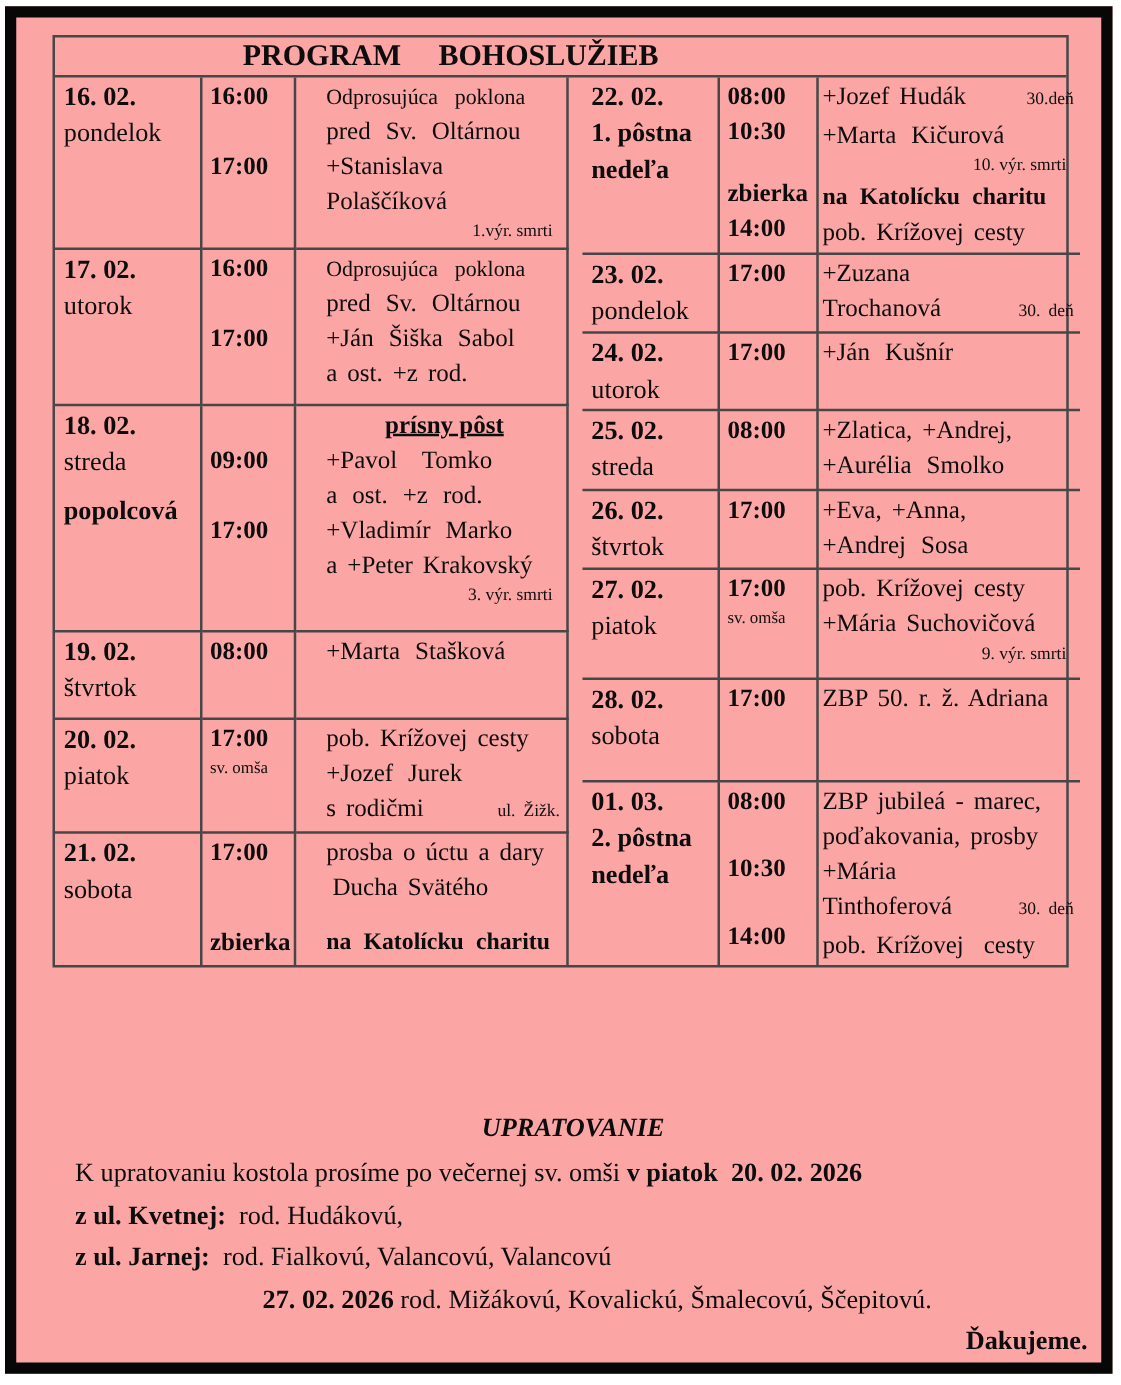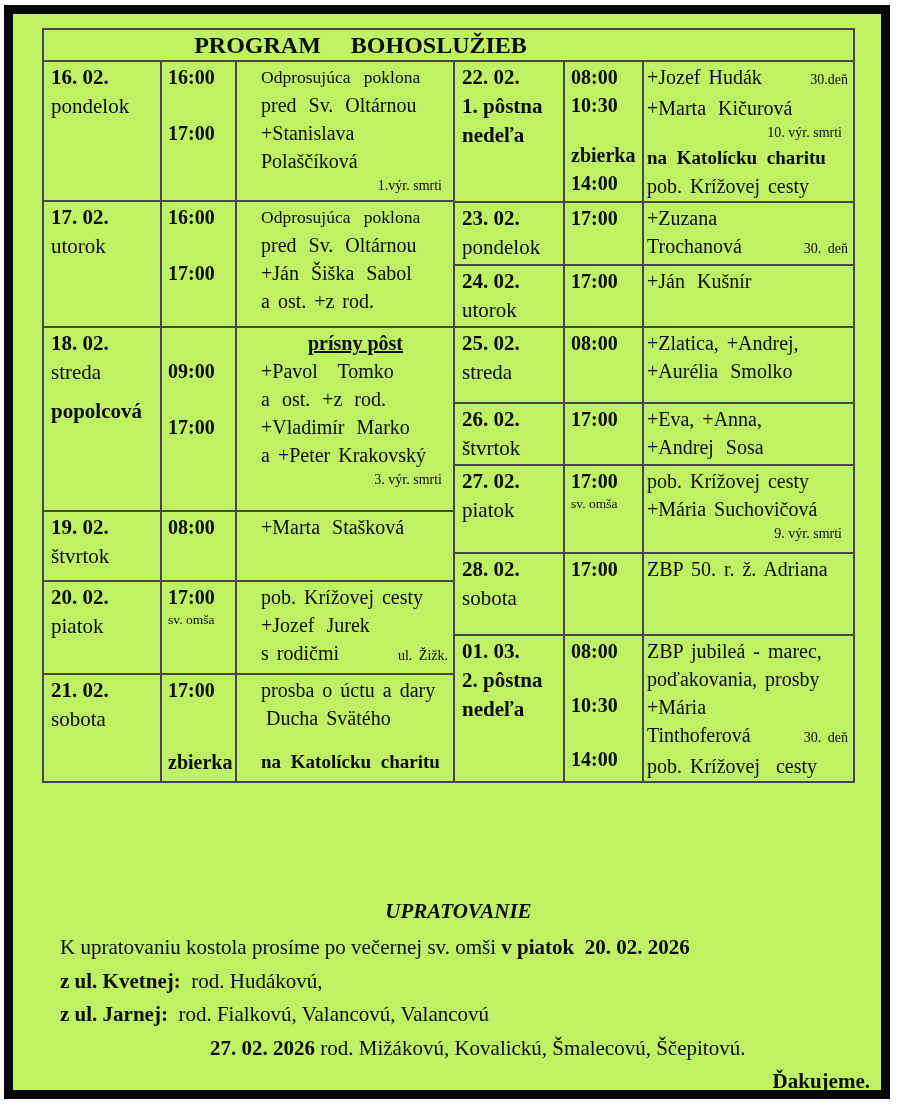--- a/index.html
+++ b/index.html
@@ -1,34 +1,34 @@
 <!DOCTYPE html>
 <html><head>
 <meta charset="utf-8">
 <style>
   * { margin:0; padding:0; box-sizing:border-box; }
   html,body { width:897px; height:1108px; background:#ffffff; font-family:"Liberation Serif","DejaVu Serif",serif; color:#0d0d0d; }
-  .frame { position:absolute; left:4px; top:5px; width:886px; height:1094px; border:9px solid #070707; background:#bef264; overflow:hidden; }
+  .frame { position:absolute; left:4px; top:5px; width:886px; height:1094px; border:9px solid #070707; background:#fca5a5; overflow:hidden; }
   .sheet { position:relative; width:100%; height:100%; padding:14px 0 0 29px; }
 
   
   .schedule { width:813px; border:2px solid #474747; }
   .sched-header { border-bottom:2px solid #474747; height:32px; text-align:center; font-weight:bold; font-size:24px; line-height:30px; white-space:pre; padding-right:176px; }
-  .tables { display:flex; align-items:stretch; }
+  .tables { display:flex; align-items:stretch;gap:11px; }
   table { border-collapse:separate; border-spacing:0; table-layout:fixed; }
   .t-left  { width:411px; }
   .t-right { width:398px; }
   td { vertical-align:top; padding:1px 3px; overflow:hidden; border-right:2px solid #474747; border-bottom:2px solid #474747; }
   .t-right td:last-child { border-right:none; }
   tr.last td { border-bottom:none; }
   .c-date{ width:118px; padding-left:7px; } .c-time{ width:75px; padding-left:6px; } .c-desc{ width:218px;padding-left:24px; }
   .r-date{ width:110px; padding-left:7px; } .r-time{ width:79px;  padding-left:6px; } .r-desc{ width:209px; }
   
   .lr1 td{height:138px} .lr2 td{height:125px} .lr3 td{height:181px} .lr4 td{height:70px} .lr5 td{height:85px} .lr6 td{height:105px}
-  .rr1 td{height:140px} .rr2 td{height:62px} .rr3 td{height:62px} .rr4 td{height:76px} .rr5 td{height:58px} .rr6 td{height:88px} .rr7 td{height:82px} .rr8 td{height:116px}
+  .rr1 td{height:140px} .rr2 td{height:62px} .rr3 td{height:62px} .rr4 td{height:64px} .rr5 td{height:58px} .rr6 td{height:88px} .rr7 td{height:82px} .rr8 td{height:116px}
   
   .dl { font-size:21px; line-height:29px; font-weight:bold; white-space:pre; }
   .wd { font-size:21px; line-height:29px; white-space:pre; }
   .tv { font-size:20px; line-height:28px; font-weight:bold; white-space:pre; }
   .tn { font-size:13.5px; line-height:17px; }
   .ln { font-size:20px; line-height:28px; white-space:pre; word-spacing:3px; }
   .wide  { word-spacing:7px; }
   .wide2 { word-spacing:15px; }
   .b { font-weight:bold; }
   .first { font-size:17.5px; word-spacing:9px; }

